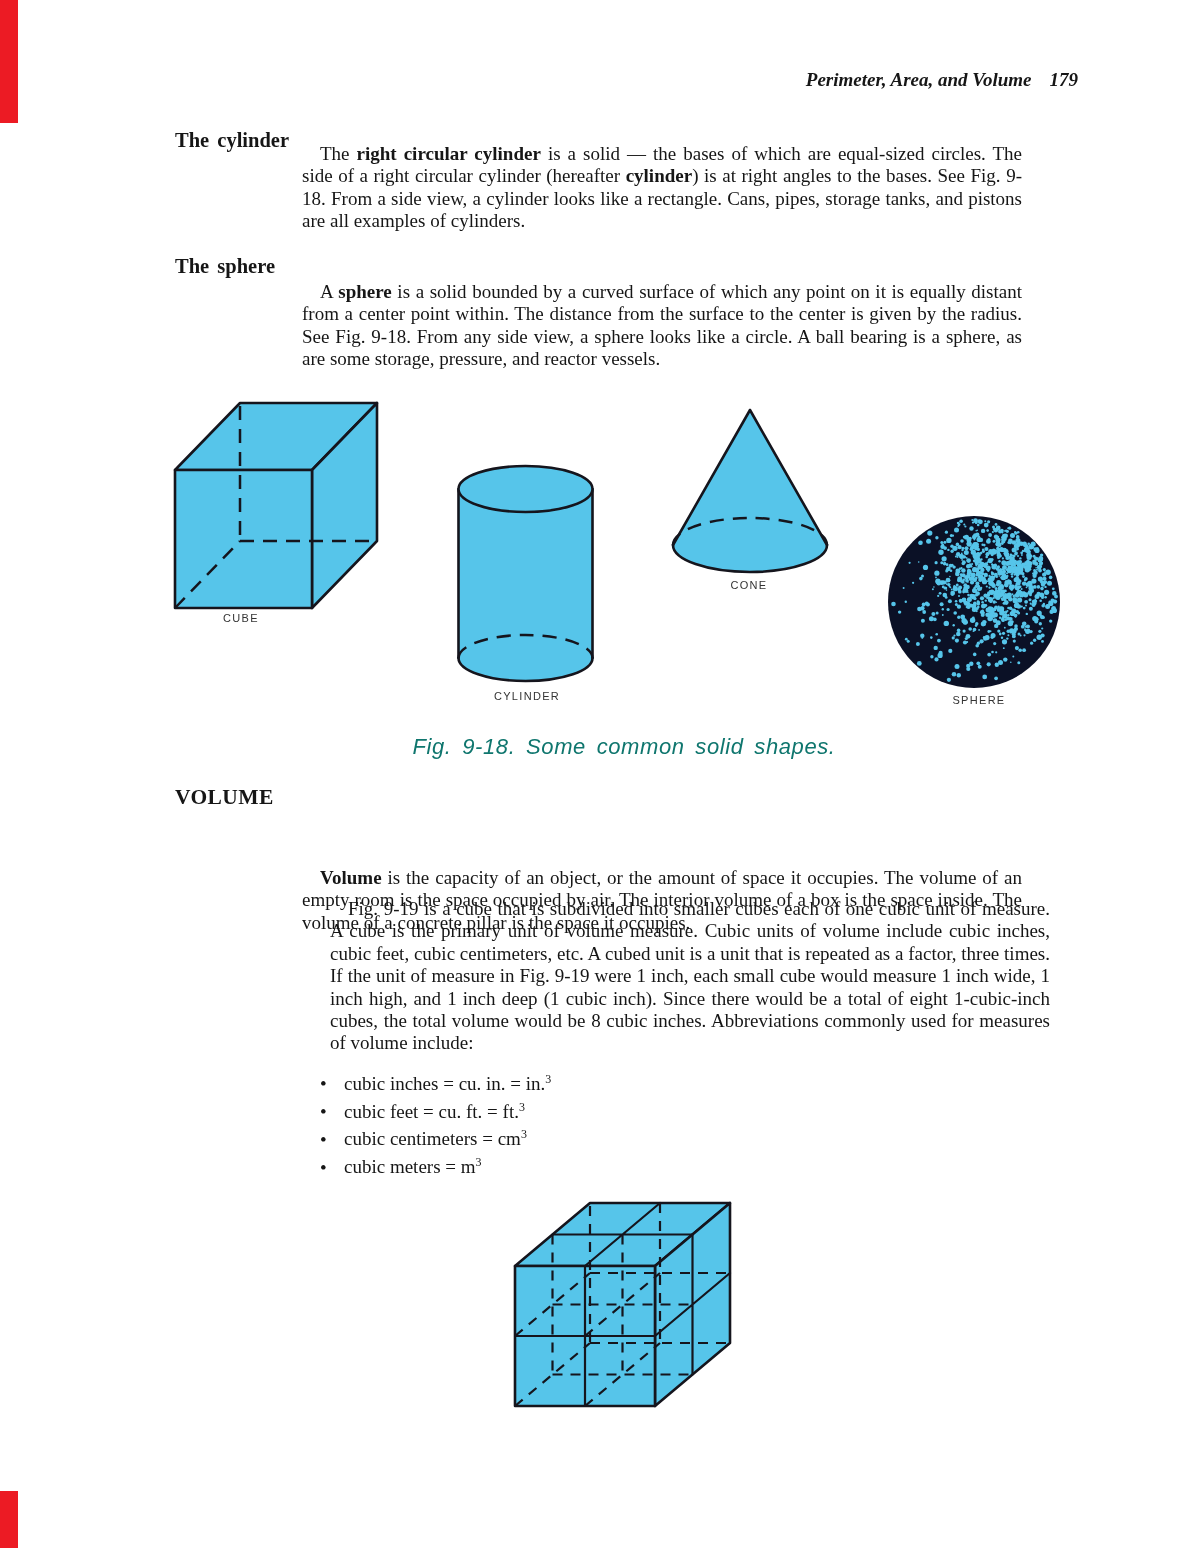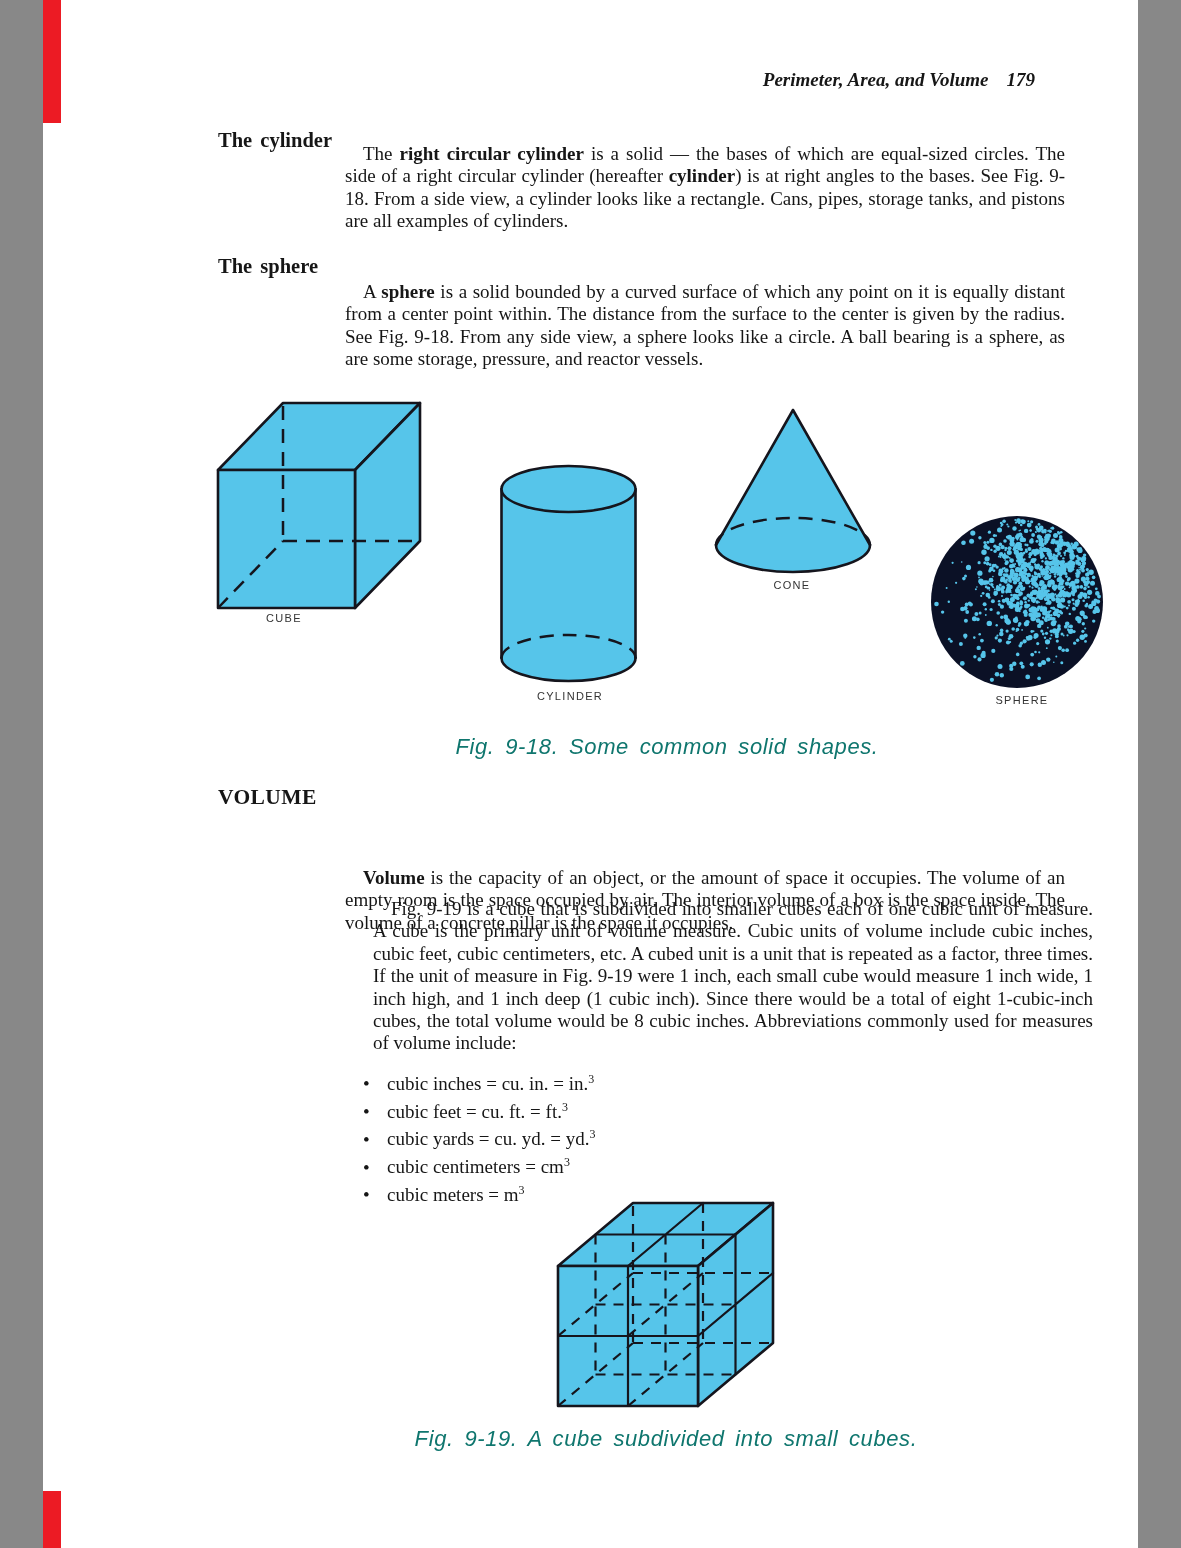--- a/index.html
+++ b/index.html
@@ -1,17 +1,17 @@
 <!DOCTYPE html>
 <html style="--fill: #56c5ea; --line: #15151d; --sphere: #0b1126; --red: #ec1b24; --text: #161616;"><head>
 <meta charset="utf-8">
 <style>
   html,body{margin:0;padding:0;background:#888;}
   #page{
-    position:relative;width:1095px;height:1548px;background:#ffffff;
+    position:relative;width:1181px;height:1548px;background:#ffffff;
     font-family:"Liberation Serif",serif;color:var(--text,#161616);
     margin:0 auto;overflow:hidden;
   }
   .red-tab{position:absolute;left:0;width:18px;background:var(--red,#ec1b24);}
   #red-top{top:0;height:123px;}
   #red-bottom{top:1491px;height:57px;}
 
   #header{
     position:absolute;top:69px;right:103px;
     font-size:19px;font-weight:bold;font-style:italic;white-space:nowrap;
@@ -1054,34 +1054,32 @@
 
   <div id="cap-18" class="fig-caption">Fig. 9-18. Some common solid shapes.</div>
 
   <div id="h-vol" class="side-head">VOLUME</div>
   <div id="p-v1" class="body-par"><span class="bf">Volume</span><span> is the capacity of an object, or the amount of space it occupies. The volume of an empty room is the space occupied by air. The interior volume of a box is the space inside. The volume of a concrete pillar is the space it occupies.</span></div>
   <div id="p-v2" class="body-par"><span>Fig. 9-19 is a cube that is subdivided into smaller cubes each of one cubic unit of measure. A cube is the primary unit of volume measure. Cubic units of volume include cubic inches, cubic feet, cubic centimeters, etc. A cubed unit is a unit that is repeated as a factor, three times. If the unit of measure in Fig. 9-19 were 1 inch, each small cube would measure 1 inch wide, 1 inch high, and 1 inch deep (1 cubic inch). Since there would be a total of eight 1-cubic-inch cubes, the total volume would be 8 cubic inches. Abbreviations commonly used for measures of volume include:</span></div>
 
   <ul id="bullet-list">
       <li><span class="mk">•</span><span>cubic inches = cu. in. = in.</span><sup>3</sup></li>
       <li><span class="mk">•</span><span>cubic feet = cu. ft. = ft.</span><sup>3</sup></li>
-      <li><span class="mk">•</span><span>cubic yards = cu. yd. = yd.</span><sup>3</sup></li>
       <li><span class="mk">•</span><span>cubic centimeters = cm</span><sup>3</sup></li>
       <li><span class="mk">•</span><span>cubic meters = m</span><sup>3</sup></li>
     </ul>
 
   <svg id="svg-cube2" class="figsvg" width="226" height="214" viewBox="0 0 226 214">
     <polygon class="face" points="5,68 80,5 220,5 145,68"></polygon>
     <polygon class="face" points="145,68 220,5 220,145 145,208"></polygon>
     <polygon class="face" points="5,68 145,68 145,208 5,208"></polygon>
 
     <path class="edge2" d="M75,68 V208 M5,138 H145"></path>
     <path class="edge2" d="M42.5,36.5 H182.5 M75,68 L150,5"></path>
     <path class="edge2" d="M145,138 L220,75 M182.5,36.5 V176.5"></path>
 
     <path class="dash2" d="M80,8 V145 M80,145 H220 M5,208 L80,145"></path>
     <path class="dash2" d="M42.5,36.5 V176.5 M42.5,176.5 H182.5 M112.5,36.5 V176.5 M42.5,106.5 H182.5"></path>
     <path class="dash2" d="M80,75 H220 M5,138 L80,75 M75,138 L150,75 M150,5 V145 M75,208 L150,145"></path>
   </svg>
 
-  <div id="cap-19" class="fig-caption">Fig. 9-19. A cube subdivided into small cubes.</div>
 
 </div>
 
 </body></html>

